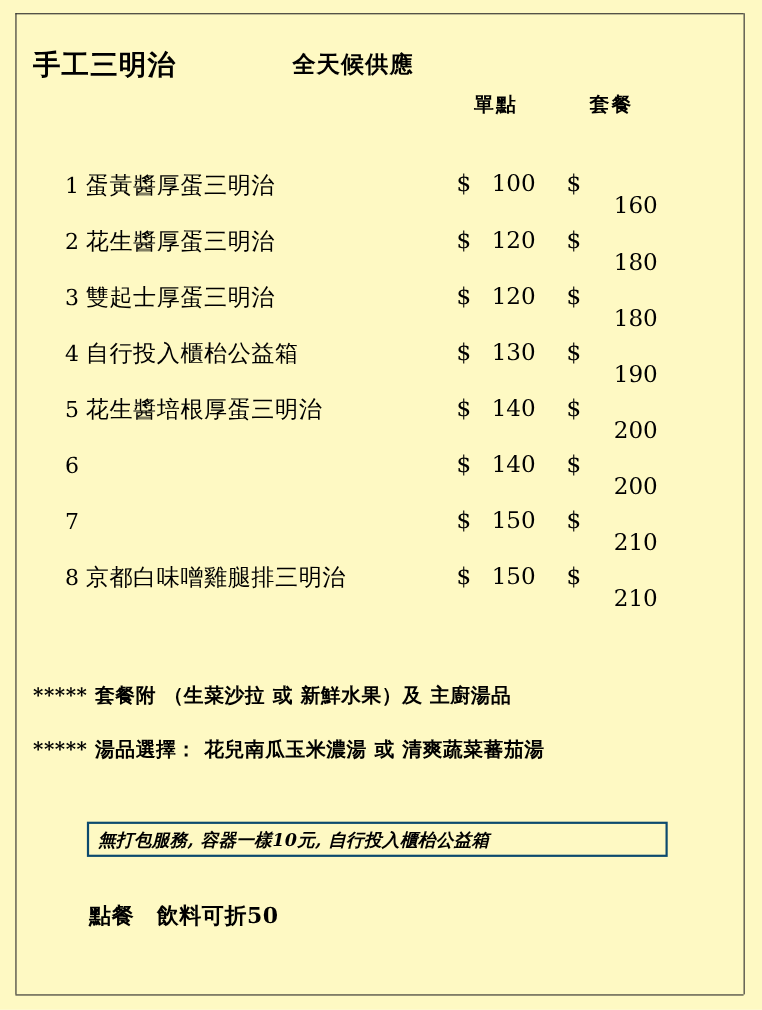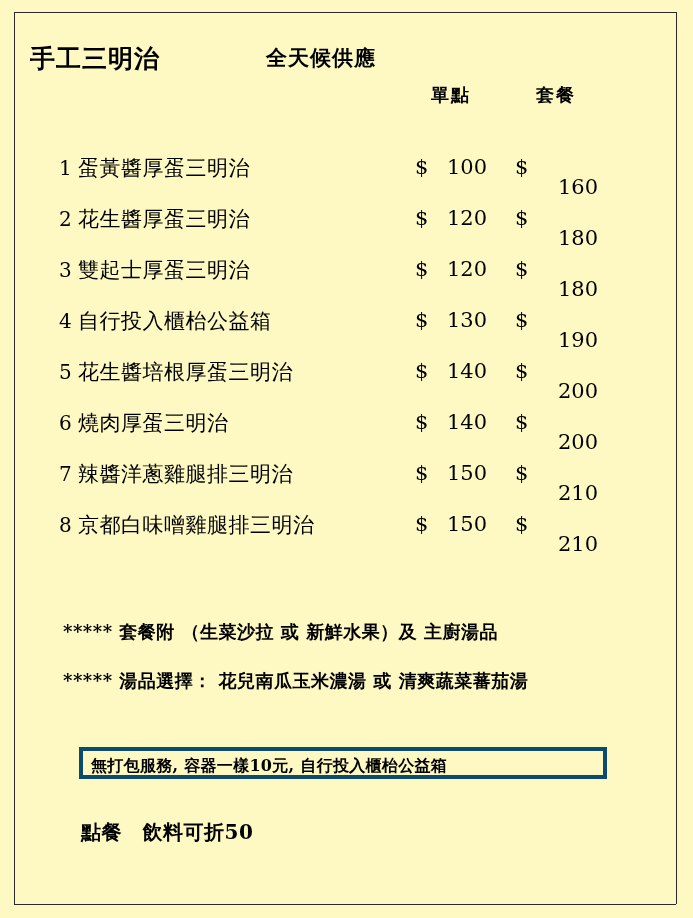--- a/index.html
+++ b/index.html
@@ -152,33 +152,33 @@
     margin-top: 20px;
   }
 
   
   .note {
     position: absolute;
     font-size: 18px;
     font-weight: bold;
     letter-spacing: 0.5px;
     white-space: nowrap;
-    margin-left: 33px;
   }
   .note1 { left: 30px; top: 620px; }
   .note2 { left: 30px; top: 669px; text-align: center; }
 
   .boxed {
     position: absolute;
     left: 79px;
     top: 747px;
     width: 528px;
     height: 32px;
-    border: 4px solid #0c4a6e;
+    border: 2px solid #0c4a6e;
     box-sizing: border-box;
+    font-style: italic;
   }
   .boxed span {
     position: absolute;
     left: 8px;
     top: 5px;
     font-size: 16px;
     font-weight: bold;
     letter-spacing: 0.3px;
     white-space: nowrap;
   }
@@ -245,29 +245,27 @@
       <div class="row">
         <div class="num">5</div>
         <div class="name">花生醬培根厚蛋三明治</div>
         <div class="cur1">$</div>
         <div class="p1">140</div>
         <div class="cur2">$</div>
         <div class="p2">200</div>
       </div>
       <div class="row">
         <div class="num">6</div>
-        <div class="name">燒肉厚蛋三明治</div>
         <div class="cur1">$</div>
         <div class="p1">140</div>
         <div class="cur2">$</div>
         <div class="p2">200</div>
       </div>
       <div class="row">
         <div class="num">7</div>
-        <div class="name">辣醬洋蔥雞腿排三明治</div>
         <div class="cur1">$</div>
         <div class="p1">150</div>
         <div class="cur2">$</div>
         <div class="p2">210</div>
       </div>
       <div class="row">
         <div class="num">8</div>
         <div class="name">京都白味噌雞腿排三明治</div>
         <div class="cur1">$</div>
         <div class="p1">150</div>

